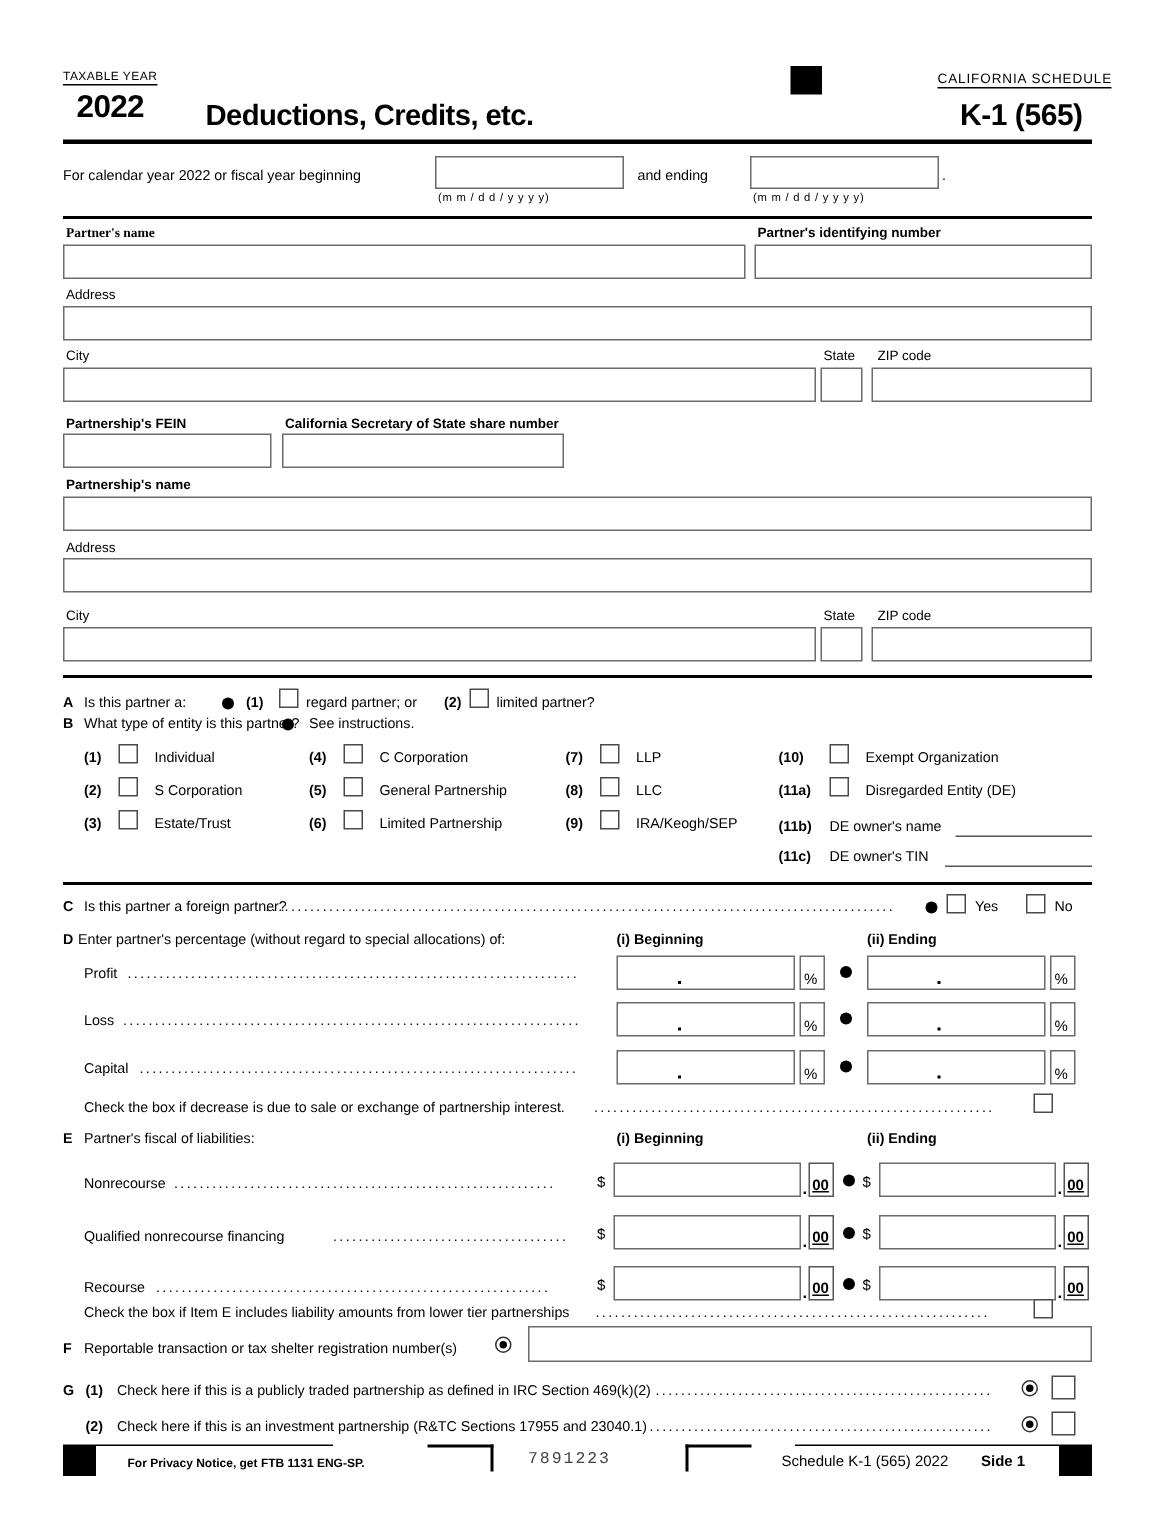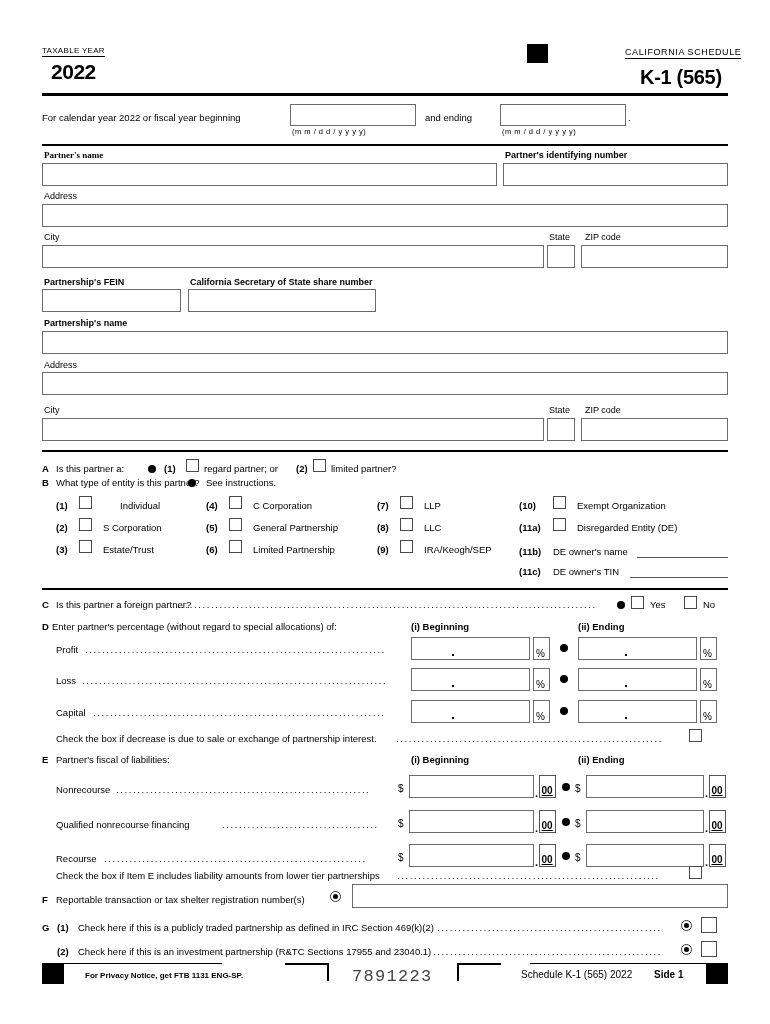--- a/index.html
+++ b/index.html
@@ -170,35 +170,36 @@
     position: absolute;
     width: 2px; height: 2px;
     background: #000;
   }
   .ul-line { position: absolute; border-bottom: 1.2px solid #555; }
   .footer-txt { position: absolute; font-size: 8px; font-weight: bold; white-space: nowrap; }
   .footer-r { position: absolute; font-size: 10px; white-space: nowrap; }
   .barcode-num {
     position: absolute;
     font-family: "Liberation Mono", monospace;
-    font-size: 17px;
+    font-size: 11px;
     letter-spacing: 1.3px;
     color: #444;
   }
 </style>
 </head>
 <body>
 
 <div id="page">
 
   <div class="abs" style="left:42px; top:46px;">
     <div id="hdr-taxable">TAXABLE YEAR</div>
     <div id="hdr-year" style="text-align:center; margin-top:3px;">2022</div>
   </div>
 
+  <div class="title-line" style="left:137px; top:66px;">Deductions, Credits, etc.</div>
 
   <div class="blackbox" style="left:527px; top:44px; width:21px; height:19px;"></div>
 
   <div id="ca-sched" style="left:625px; top:47px;">CALIFORNIA SCHEDULE</div>
   <div id="k1-num" style="left:640px; top:66px;">K-1 (565)</div>
 
   <div class="hrule" style="left:42px; top:93px; width:686px; height:2.5px;"></div>
 
   <div class="lbl" style="left:42px; top:112px;">For calendar year 2022 or fiscal year beginning</div>
   <div class="box" style="left:290px; top:104px; width:126px; height:22px;"></div>
@@ -258,21 +259,21 @@
   <div class="cbox" style="left:313px; top:459px;"></div>
   <div class="lbl" style="left:331px; top:463px;">limited partner?</div>
 
   <div class="lbl-b" style="left:42px; top:477px;">B</div>
   <div class="lbl" style="left:56px; top:477px;">What type of entity is this partner?</div>
   <div class="bullet" style="left:188px; top:479px;"></div>
   <div class="lbl" style="left:206px; top:477px;">See instructions.</div>
 
   <div class="lbl-b" style="left:56px; top:500px;">(1)</div>
   <div class="cbox" style="left:79px; top:496px;"></div>
-  <div class="lbl" style="left:103px; top:500px;margin-left:17px;">Individual</div>
+  <div class="lbl" style="left:103px; top:500px;">Individual</div>
   <div class="lbl-b" style="left:56px; top:522px;">(2)</div>
   <div class="cbox" style="left:79px; top:518px;"></div>
   <div class="lbl" style="left:103px; top:522px;">S Corporation</div>
   <div class="lbl-b" style="left:56px; top:544px;">(3)</div>
   <div class="cbox" style="left:79px; top:540px;"></div>
   <div class="lbl" style="left:103px; top:544px;">Estate/Trust</div>
 
   <div class="lbl-b" style="left:206px; top:500px;">(4)</div>
   <div class="cbox" style="left:229px; top:496px;"></div>
   <div class="lbl" style="left:253px; top:500px;">C Corporation</div>

